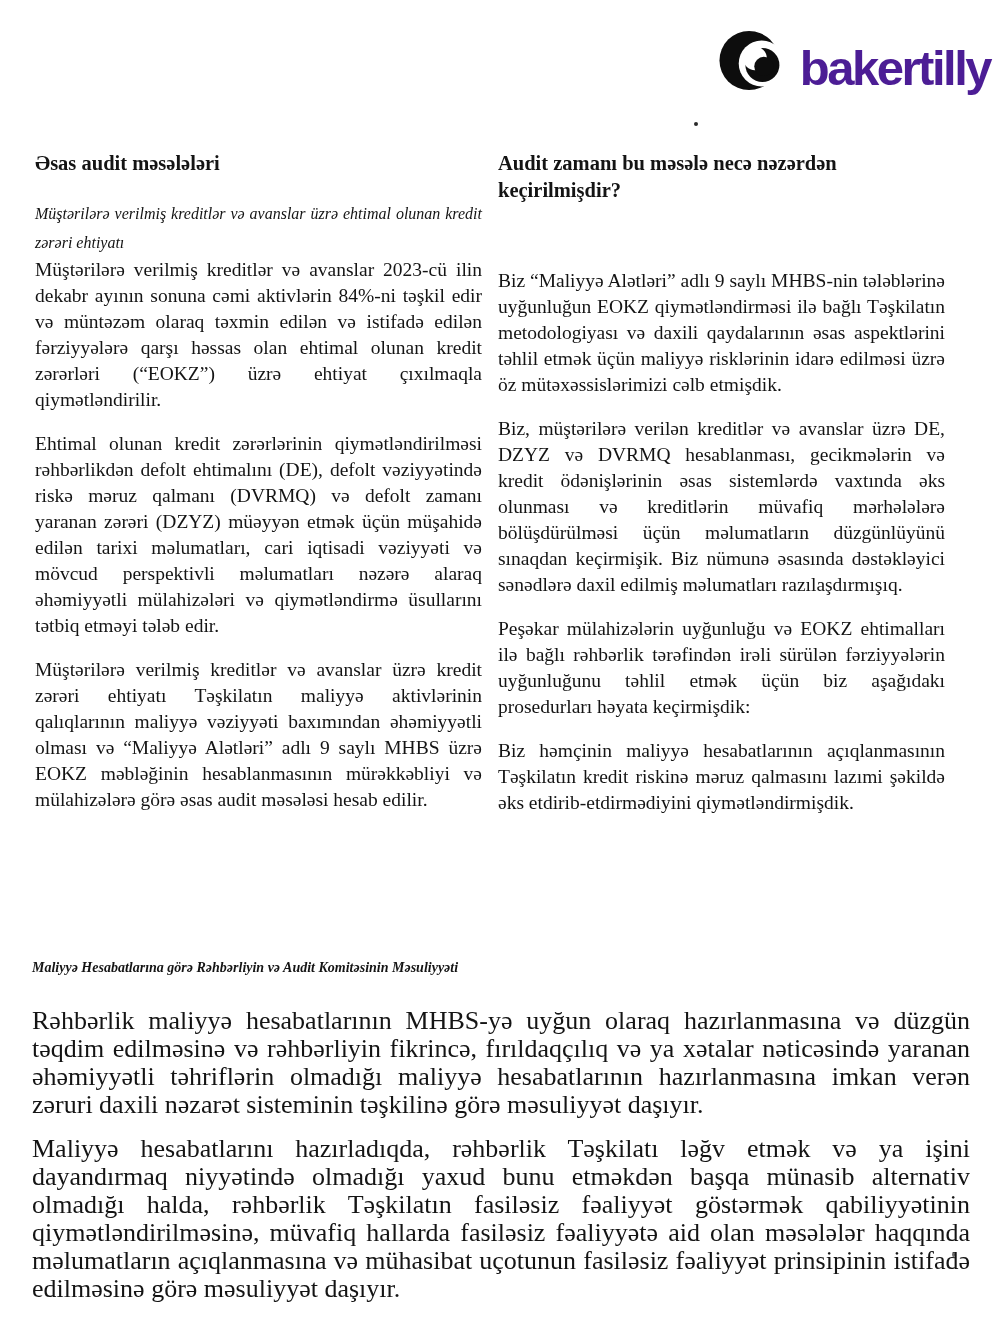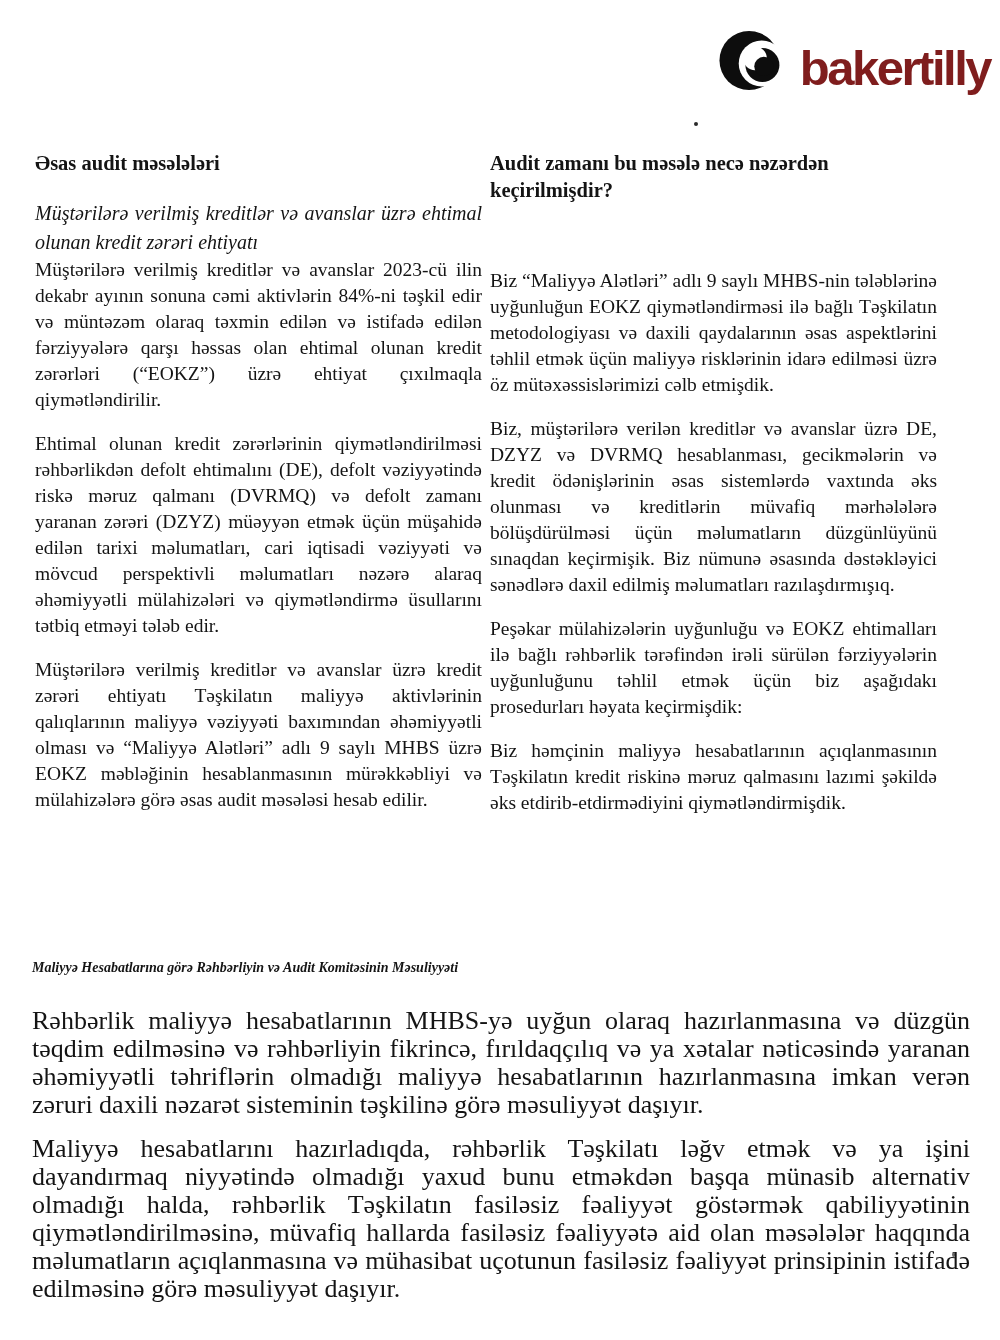--- a/index.html
+++ b/index.html
@@ -28,48 +28,48 @@
     gap: 8px;
   }
   .logo svg { display: block; }
   .brand {
     font-family: "Liberation Sans", sans-serif;
     font-weight: bold;
     font-size: 49px;
     letter-spacing: -2.5px;
     line-height: 1;
     margin-top: 20px;
-    color: #7f1d1d;
+    color: #4c1d95;
   }
   .speck {
     position: absolute;
     background: #2a2a2a;
     border-radius: 50%;
   }
   .speck-1 { left: 694px; top: 122px; width: 4px; height: 4px; }
   .speck-2 { left: 952px; top: 1252px; width: 3px; height: 5px; opacity: .7; }
 
   
   .columns {
     position: absolute;
     top: 150px;
     left: 35px;
     display: flex;
-    gap: 8px;
+    gap: 16px;
   }
   .col { width: 447px; }
   .col p, .col h2 { margin: 0; }
   .col-heading {
     font-size: 20.5px;
     font-weight: bold;
     line-height: 27px;
   }
   .subheading {
     font-style: italic;
-    font-size: 20px;
+    font-size: 16px;
     line-height: 29px;
     margin-top: 22px !important;
     text-align: justify;
   }
   .body-par {
     font-size: 19.5px;
     line-height: 26px;
     text-align: justify;
   }
   .col-left .body-par:nth-of-type(1) { margin-top: 16px !important; }

